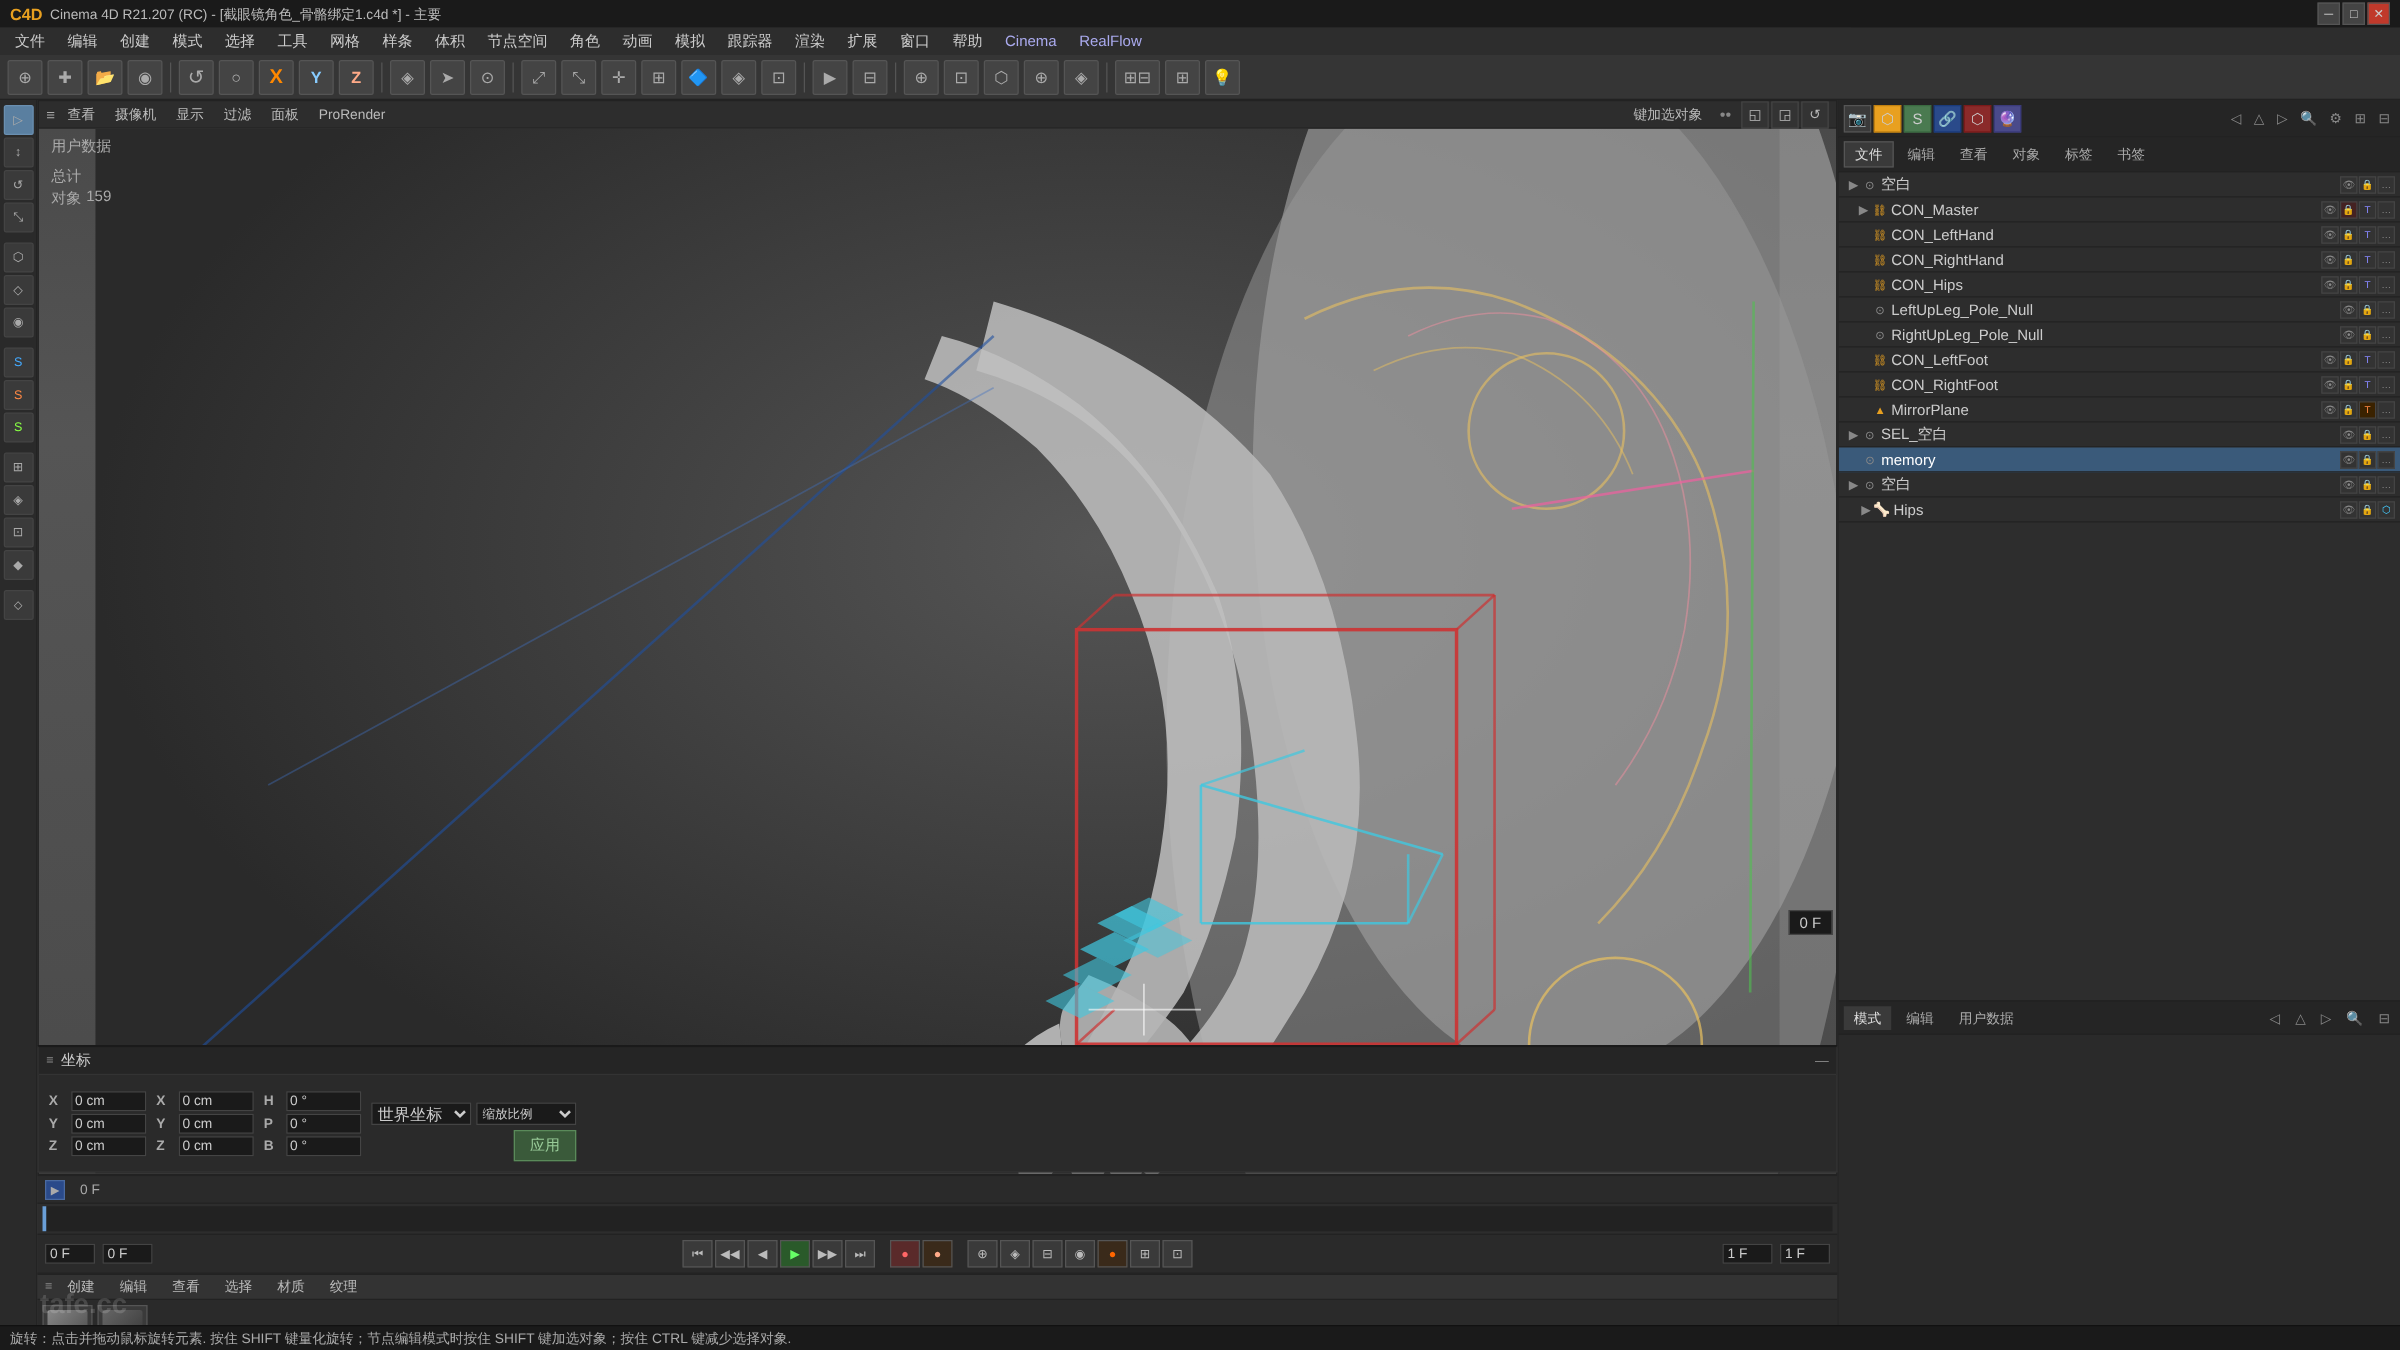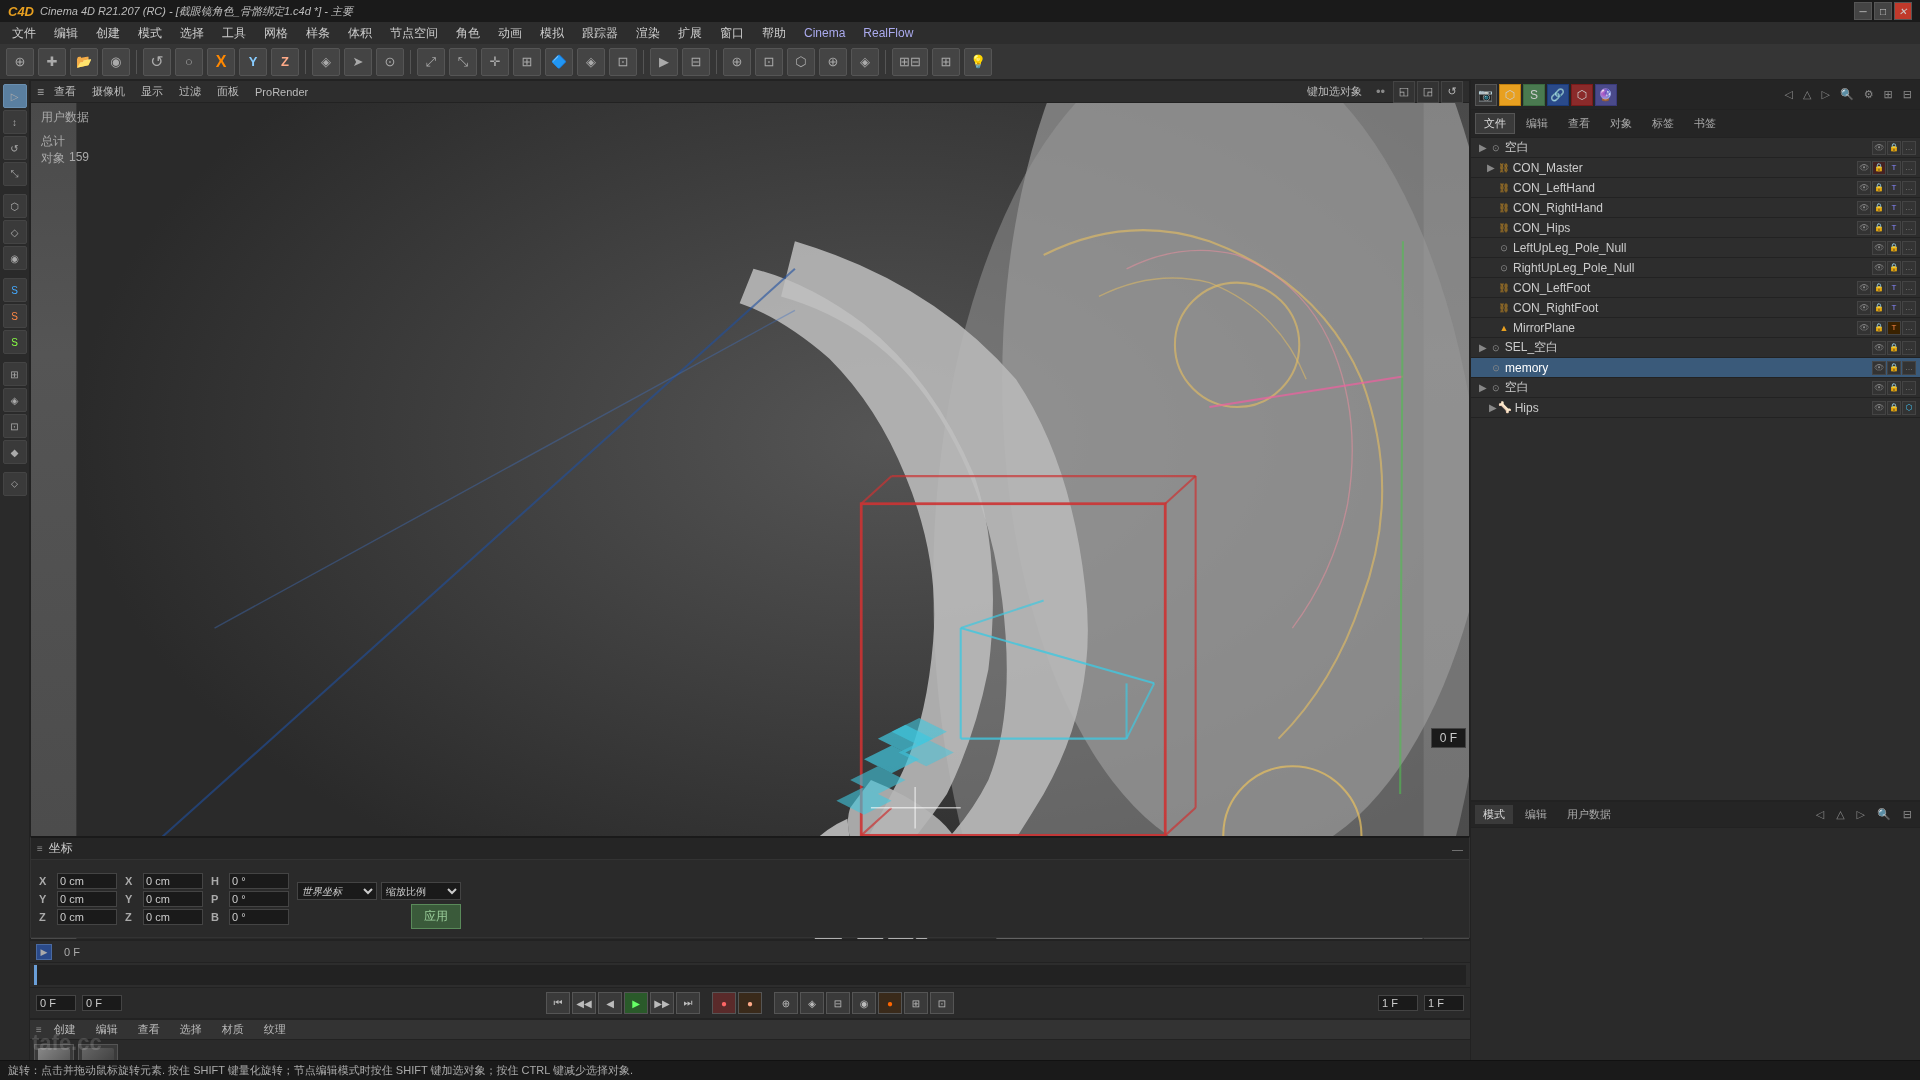--- a/index.html
+++ b/index.html
@@ -19,21 +19,20 @@
       width: 100%;
       height: 22px;
       background: #1a1a1a;
       display: flex;
       align-items: center;
       justify-content: space-between;
       padding: 0 8px;
       position: absolute;
       top: 0;
       z-index: 100;
-      font-style: italic;
     }
     #title-bar-left {
       display: flex;
       align-items: center;
       gap: 6px;
       font-size: 12px;
       color: #ccc;
     }
     #title-bar-controls {
       display: flex;
@@ -1083,21 +1082,21 @@
         <input class="coord-input" value="0 °" readonly="" style="">
       </div>
       <div class="coord-row">
         <span class="coord-hlabel">B</span>
         <input class="coord-input" value="0 °" readonly="" style="">
       </div>
     </div>
 
     <div style="display:flex; flex-direction:column; gap:4px; justify-content:flex-end; height:100%;">
       <div style="display:flex; align-items:center; gap:4px;">
-        <select class="coord-dropdown" style="background:#1a1a1a; border:1px solid #444; color:#ccc; font-size:10px; height:18px;font-style:italic;">
+        <select class="coord-dropdown" style="background:#1a1a1a; border:1px solid #444; color:#ccc; font-size:13px; height:18px;">
           <option>世界坐标</option>
         </select>
         <select class="coord-dropdown" style="background:#1a1a1a; border:1px solid #444; color:#ccc; font-size:10px; height:18px;">
           <option>缩放比例</option>
         </select>
       </div>
       <button class="coord-apply-btn">应用</button>
     </div>
   </div>
 </div>

